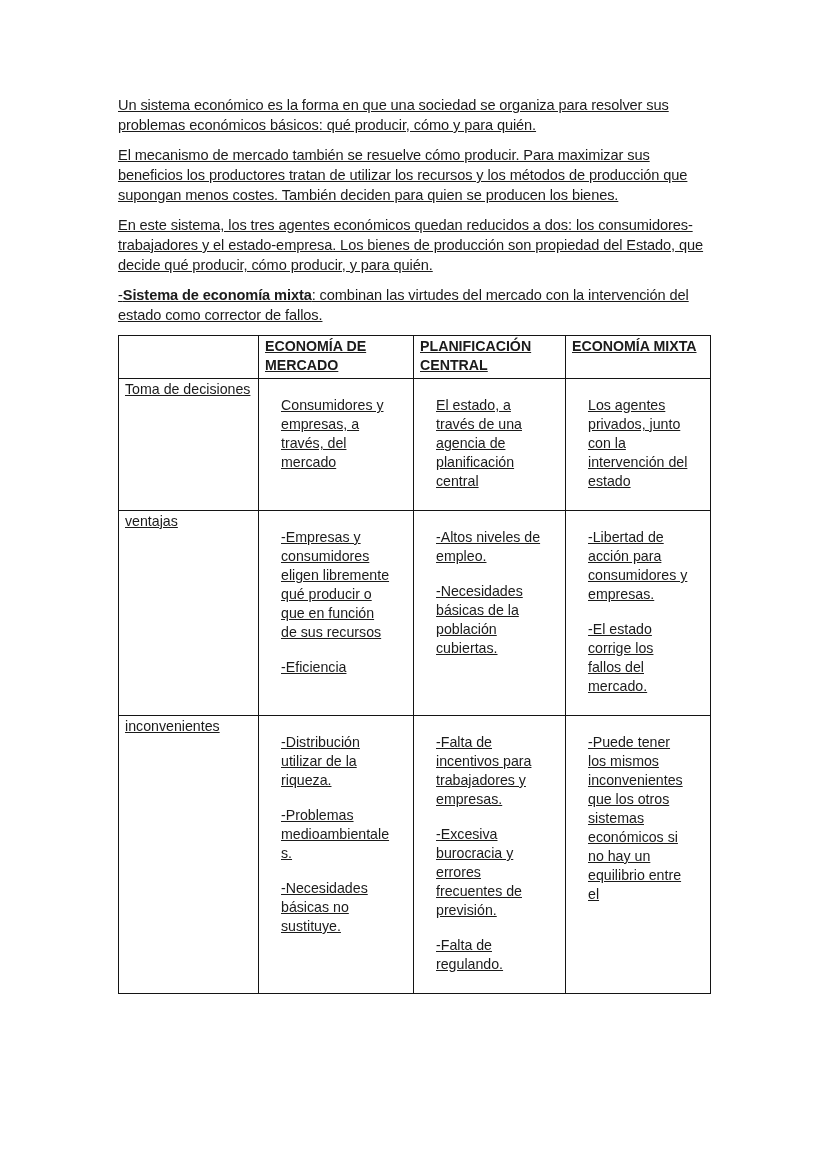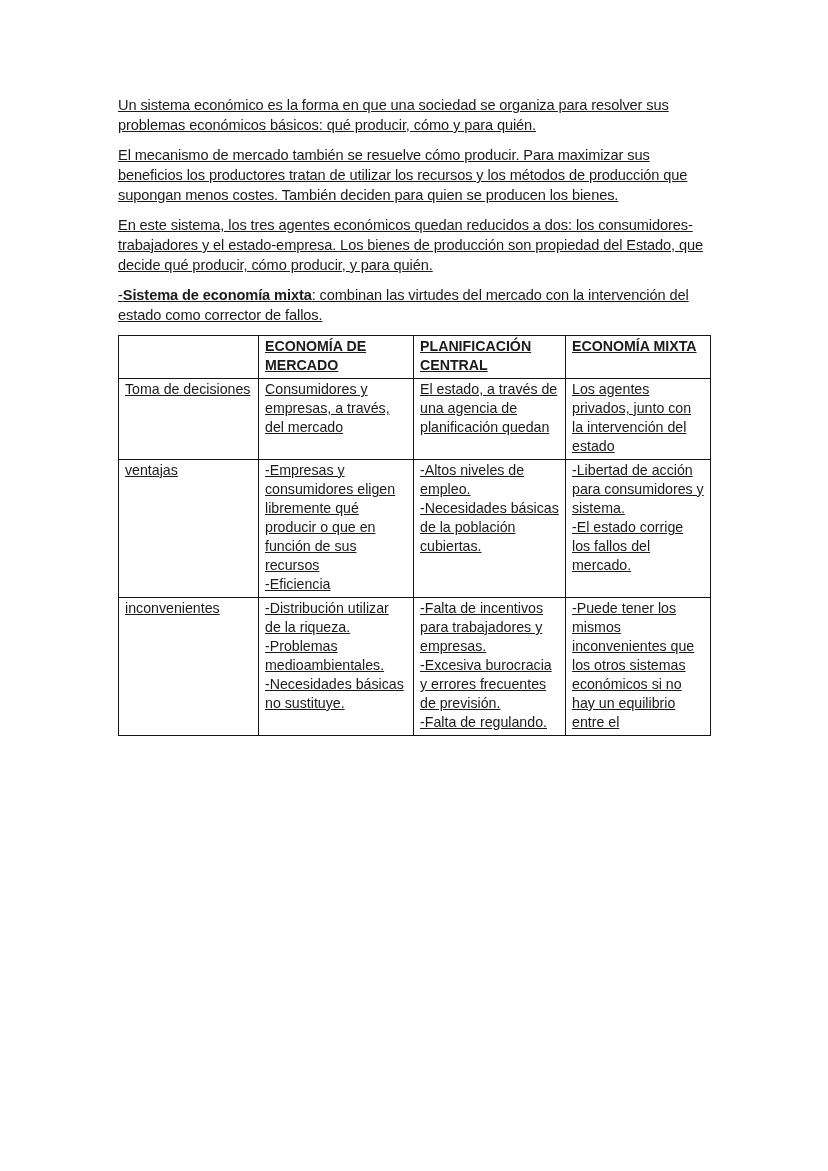--- a/index.html
+++ b/index.html
@@ -47,21 +47,21 @@
     text-align: left;
     word-wrap: break-word;
   }
   table.cmp th {
     font-weight: bold;
   }
   table.cmp td.rowlabel {
     text-align: left;
   }
   table.cmp td div {
-    margin: 0;
+    margin: 16px;
   }
 </style>
 </head>
 <body>
 
 <div class="page">
 
   <p class="para"><span></span><span class="b"></span><span>Un sistema económico es la forma en que una sociedad se organiza para resolver sus problemas económicos básicos: qué producir, cómo y para quién.</span></p>
 
 
@@ -91,38 +91,38 @@
         <th>ECONOMÍA MIXTA</th>
       </tr>
     </thead>
     <tbody>
       <tr>
         <td class="rowlabel">Toma de decisiones</td>
         <td>
             <div>Consumidores y empresas, a través, del mercado</div>
           </td>
         <td>
-            <div>El estado, a través de una agencia de planificación quedan</div>
+            <div>El estado, a través de una agencia de planificación central</div>
           </td>
         <td>
             <div>Los agentes privados, junto con la intervención del estado</div>
           </td>
       </tr>
       <tr>
         <td class="rowlabel">ventajas</td>
         <td>
             <div>-Empresas y consumidores eligen libremente qué producir o que en función de sus recursos</div>
             <div>-Eficiencia</div>
           </td>
         <td>
             <div>-Altos niveles de empleo.</div>
             <div>-Necesidades básicas de la población cubiertas.</div>
           </td>
         <td>
-            <div>-Libertad de acción para consumidores y sistema.</div>
+            <div>-Libertad de acción para consumidores y empresas.</div>
             <div>-El estado corrige los fallos del mercado.</div>
           </td>
       </tr>
       <tr>
         <td class="rowlabel">inconvenientes</td>
         <td>
             <div>-Distribución utilizar de la riqueza.</div>
             <div>-Problemas medioambientales.</div>
             <div>-Necesidades básicas no sustituye.</div>
           </td>

